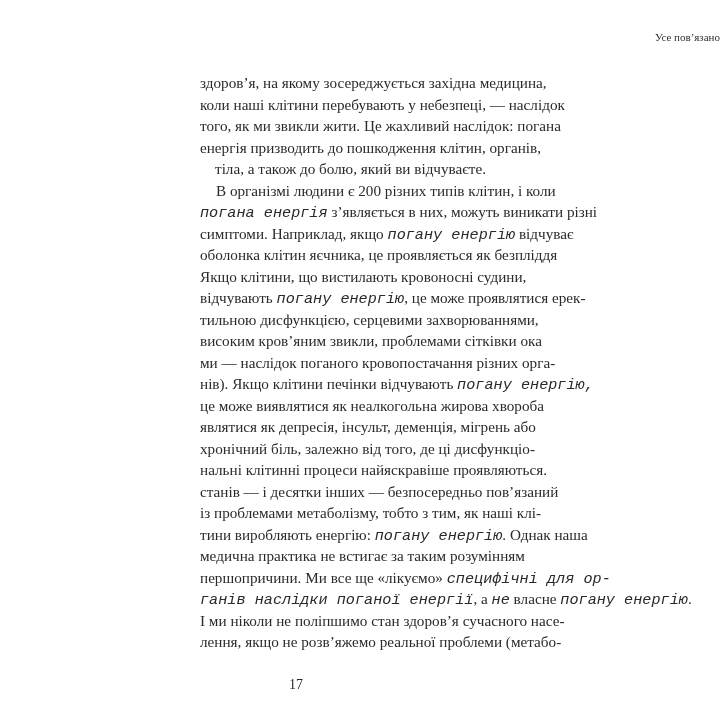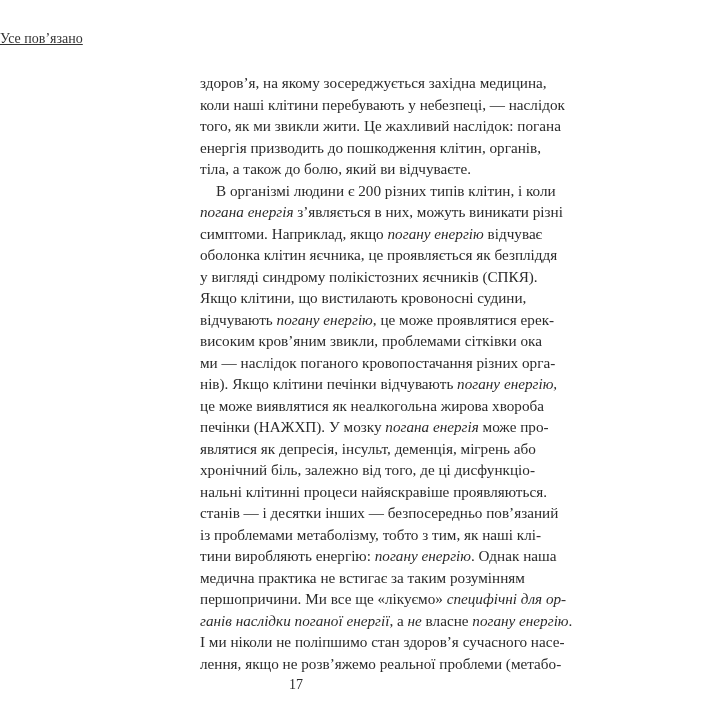--- a/index.html
+++ b/index.html
@@ -1,58 +1,57 @@
 <!DOCTYPE html>
 <html><head>
 <meta charset="utf-8">
 <style>
   html, body { margin:0; padding:0; background:#ffffff; }
   body { width:720px; height:720px; position:relative; overflow:hidden; }
   .page { position:absolute; left:0; top:0; width:720px; height:720px; background:#fff; }
   .running-head {
-    position:absolute; top:31px; left:0; width:720px; text-align:left;
-    font-family:"Liberation Serif","DejaVu Serif",serif; font-size:14px; color:#333;text-decoration:underline;
+    position:absolute; top:31px; left:0; width:720px; text-align:right;
+    font-family:"Liberation Serif","DejaVu Serif",serif; font-size:11px; color:#333;
   }
   .body-text {
     position:absolute; left:200px; top:72px; width:320px;
     font-family:"Liberation Serif","DejaVu Serif",serif; font-size:15.2px; line-height:21.5px;
     color:#2a2a2a; text-align:justify;
   }
   .line { display:block; height:21.5px; white-space:nowrap; text-align:justify; text-align-last:justify; }
-  .line.last { text-align-last:left; }
+  .line.last { text-align-last:left;margin-left:15px; }
   .line.indent { padding-left:16px; }
-  .line i { font-style:italic; }
+  .line i { font-style:italic;font-family:Liberation Mono, monospace; }
   .folio {
     position:absolute; top:677px; left:0; width:592px; text-align:center;
     font-family:"Liberation Serif","DejaVu Serif",serif; font-size:14px; color:#2a2a2a;
   }
 </style>
 </head>
 <body>
 
 <div class="page">
   <div class="running-head">Усе пов’язано</div>
   <div class="body-text" id="body-text">
       <span class="line"><span>здоров’я, на якому зосереджується західна медицина,</span></span>
       <span class="line"><span>коли наші клітини перебувають у небезпеці, — наслідок</span></span>
       <span class="line"><span>того, як ми звикли жити. Це жахливий наслідок: погана</span></span>
       <span class="line"><span>енергія призводить до пошкодження клітин, органів,</span></span>
       <span class="line last"><span>тіла, а також до болю, який ви відчуваєте.</span></span>
       <span class="line indent"><span>В організмі людини є 200 різних типів клітин, і коли</span></span>
       <span class="line"><i>погана енергія</i><span> з’являється в них, можуть виникати різні</span></span>
       <span class="line"><span>симптоми. Наприклад, якщо </span><i>погану енергію</i><span> відчуває</span></span>
       <span class="line"><span>оболонка клітин яєчника, це проявляється як безпліддя</span></span>
-      <span class="line"><span>у вигляді синдрому полікістозних яєчників (СПКЯ).</span></span>
       <span class="line"><span>Якщо клітини, що вистилають кровоносні судини,</span></span>
       <span class="line"><span>відчувають </span><i>погану енергію</i><span>, це може проявлятися ерек-</span></span>
+      <span class="line"><span>тильною дисфункцією, серцевими захворюваннями,</span></span>
       <span class="line"><span>високим кров’яним звикли, проблемами сітківки ока</span></span>
       <span class="line"><span>ми — наслідок поганого кровопостачання різних орга-</span></span>
       <span class="line"><span>нів). Якщо клітини печінки відчувають </span><i>погану енергію,</i></span>
       <span class="line"><span>це може виявлятися як неалкогольна жирова хвороба</span></span>
-      <span class="line"><span>печінки (НАЖХП). У мозку </span><i>погана енергія</i><span> може про-</span></span>
       <span class="line"><span>являтися як депресія, інсульт, деменція, мігрень або</span></span>
       <span class="line"><span>хронічний біль, залежно від того, де ці дисфункціо-</span></span>
       <span class="line"><span>нальні клітинні процеси найяскравіше проявляються.</span></span>
       <span class="line"><span>станів — і десятки інших — безпосередньо пов’язаний</span></span>
       <span class="line"><span>із проблемами метаболізму, тобто з тим, як наші клі-</span></span>
       <span class="line"><span>тини виробляють енергію: </span><i>погану енергію</i><span>. Однак наша</span></span>
       <span class="line"><span>медична практика не встигає за таким розумінням</span></span>
       <span class="line"><span>першопричини. Ми все ще «лікуємо» </span><i>специфічні для ор-</i></span>
       <span class="line"><i>ганів наслідки поганої енергії</i><span>, а </span><i>не</i><span> власне </span><i>погану енергію</i><span>.</span></span>
       <span class="line"><span>І ми ніколи не поліпшимо стан здоров’я сучасного насе-</span></span>

